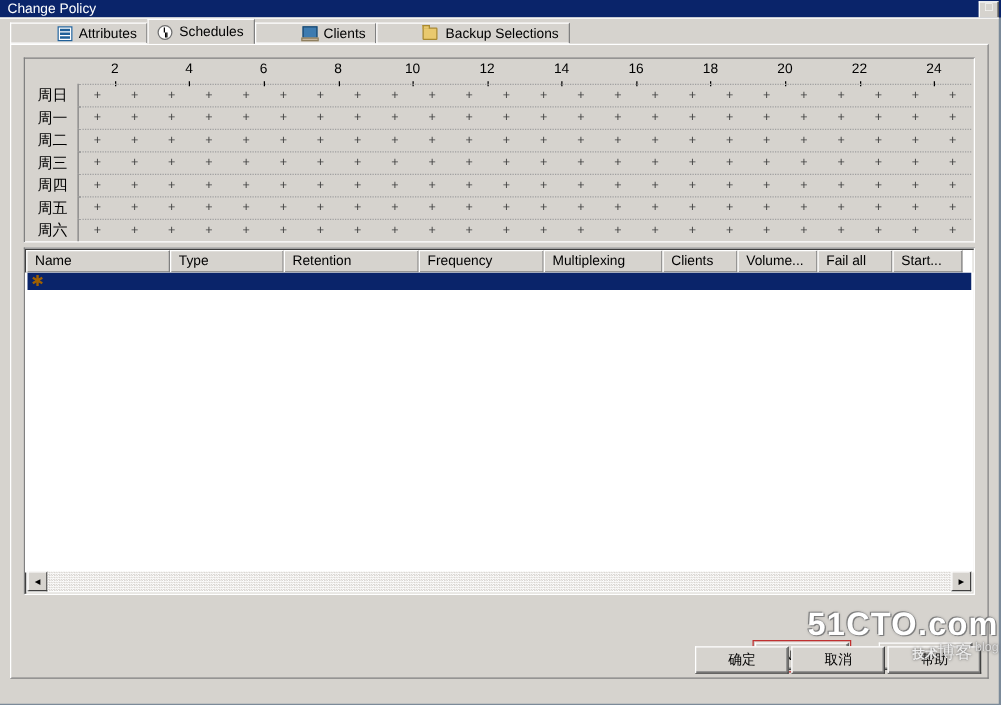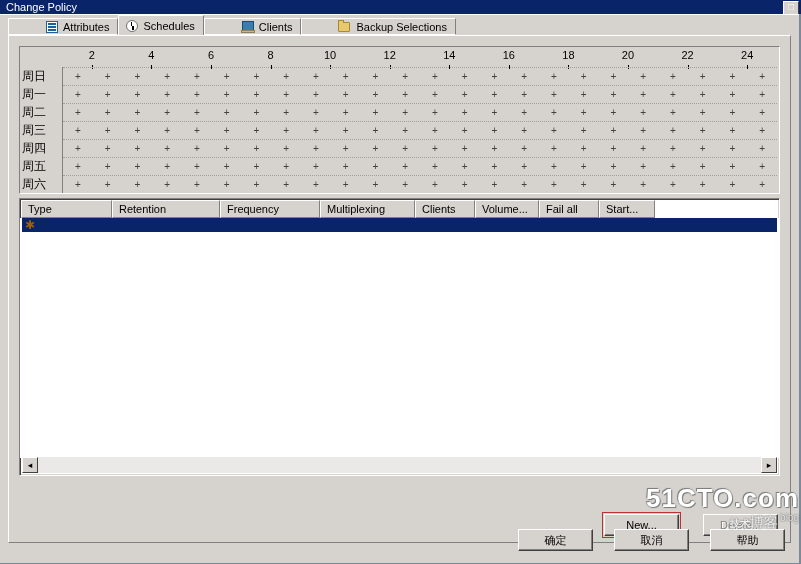--- a/index.html
+++ b/index.html
@@ -131,21 +131,21 @@
     content:""; position:absolute; left:50%; bottom:-2px;
     width:1px; height:4px; background:#000;
   }
   .day-rows { }
   .day-row {
     display:flex;
     height:18px;
     align-items:center;
   }
   .day-row .dlabel {
-    width:40px; text-align:left; font-size:12px;
+    width:40px; text-align:center; font-size:12px;
     border-right: 1px solid #808080;
     height:100%; line-height:18px;
   }
   .tick-area {
     flex:1;
     display:flex;
     height:100%;
     border-top:1px dotted #a0a0a0;
     position:relative;
   }
@@ -235,23 +235,23 @@
   .w98btn.disabled { color:#808080; text-shadow:1px 1px 0 #fff; }
   .highlight-new {
     outline:1px solid #c03030;
     outline-offset:1px;
   }
 
   
   .bottomrow {
     position:absolute;
     right:14px;
-    bottom:12px;
-    display:flex;
-    gap:21px;
+    bottom:24px;
+    display:flex;
+    gap:2px;
   }
 
   
   .watermark {
     position:absolute;
     right:2px;
     bottom:32px;
     color: rgba(255,255,255,.85);
     font-family: Verdana, Arial, sans-serif;
     pointer-events:none;
@@ -518,20 +518,21 @@
               <div class="tick">+</div>
               <div class="tick">+</div>
               <div class="tick">+</div>
             </div>
           </div>
         </div>
     </div>
 
     <div class="listview">
       <div class="lv-header">
+        <div class="lv-hcell" style="width:115px">Name</div>
         <div class="lv-hcell" style="width:91px">Type</div>
         <div class="lv-hcell" style="width:108px">Retention</div>
         <div class="lv-hcell" style="width:100px">Frequency</div>
         <div class="lv-hcell" style="width:95px">Multiplexing</div>
         <div class="lv-hcell" style="width:60px">Clients</div>
         <div class="lv-hcell" style="width:64px">Volume...</div>
         <div class="lv-hcell" style="width:60px">Fail all</div>
         <div class="lv-hcell" style="width:56px">Start...</div>
       </div>
       <div class="lv-body">

